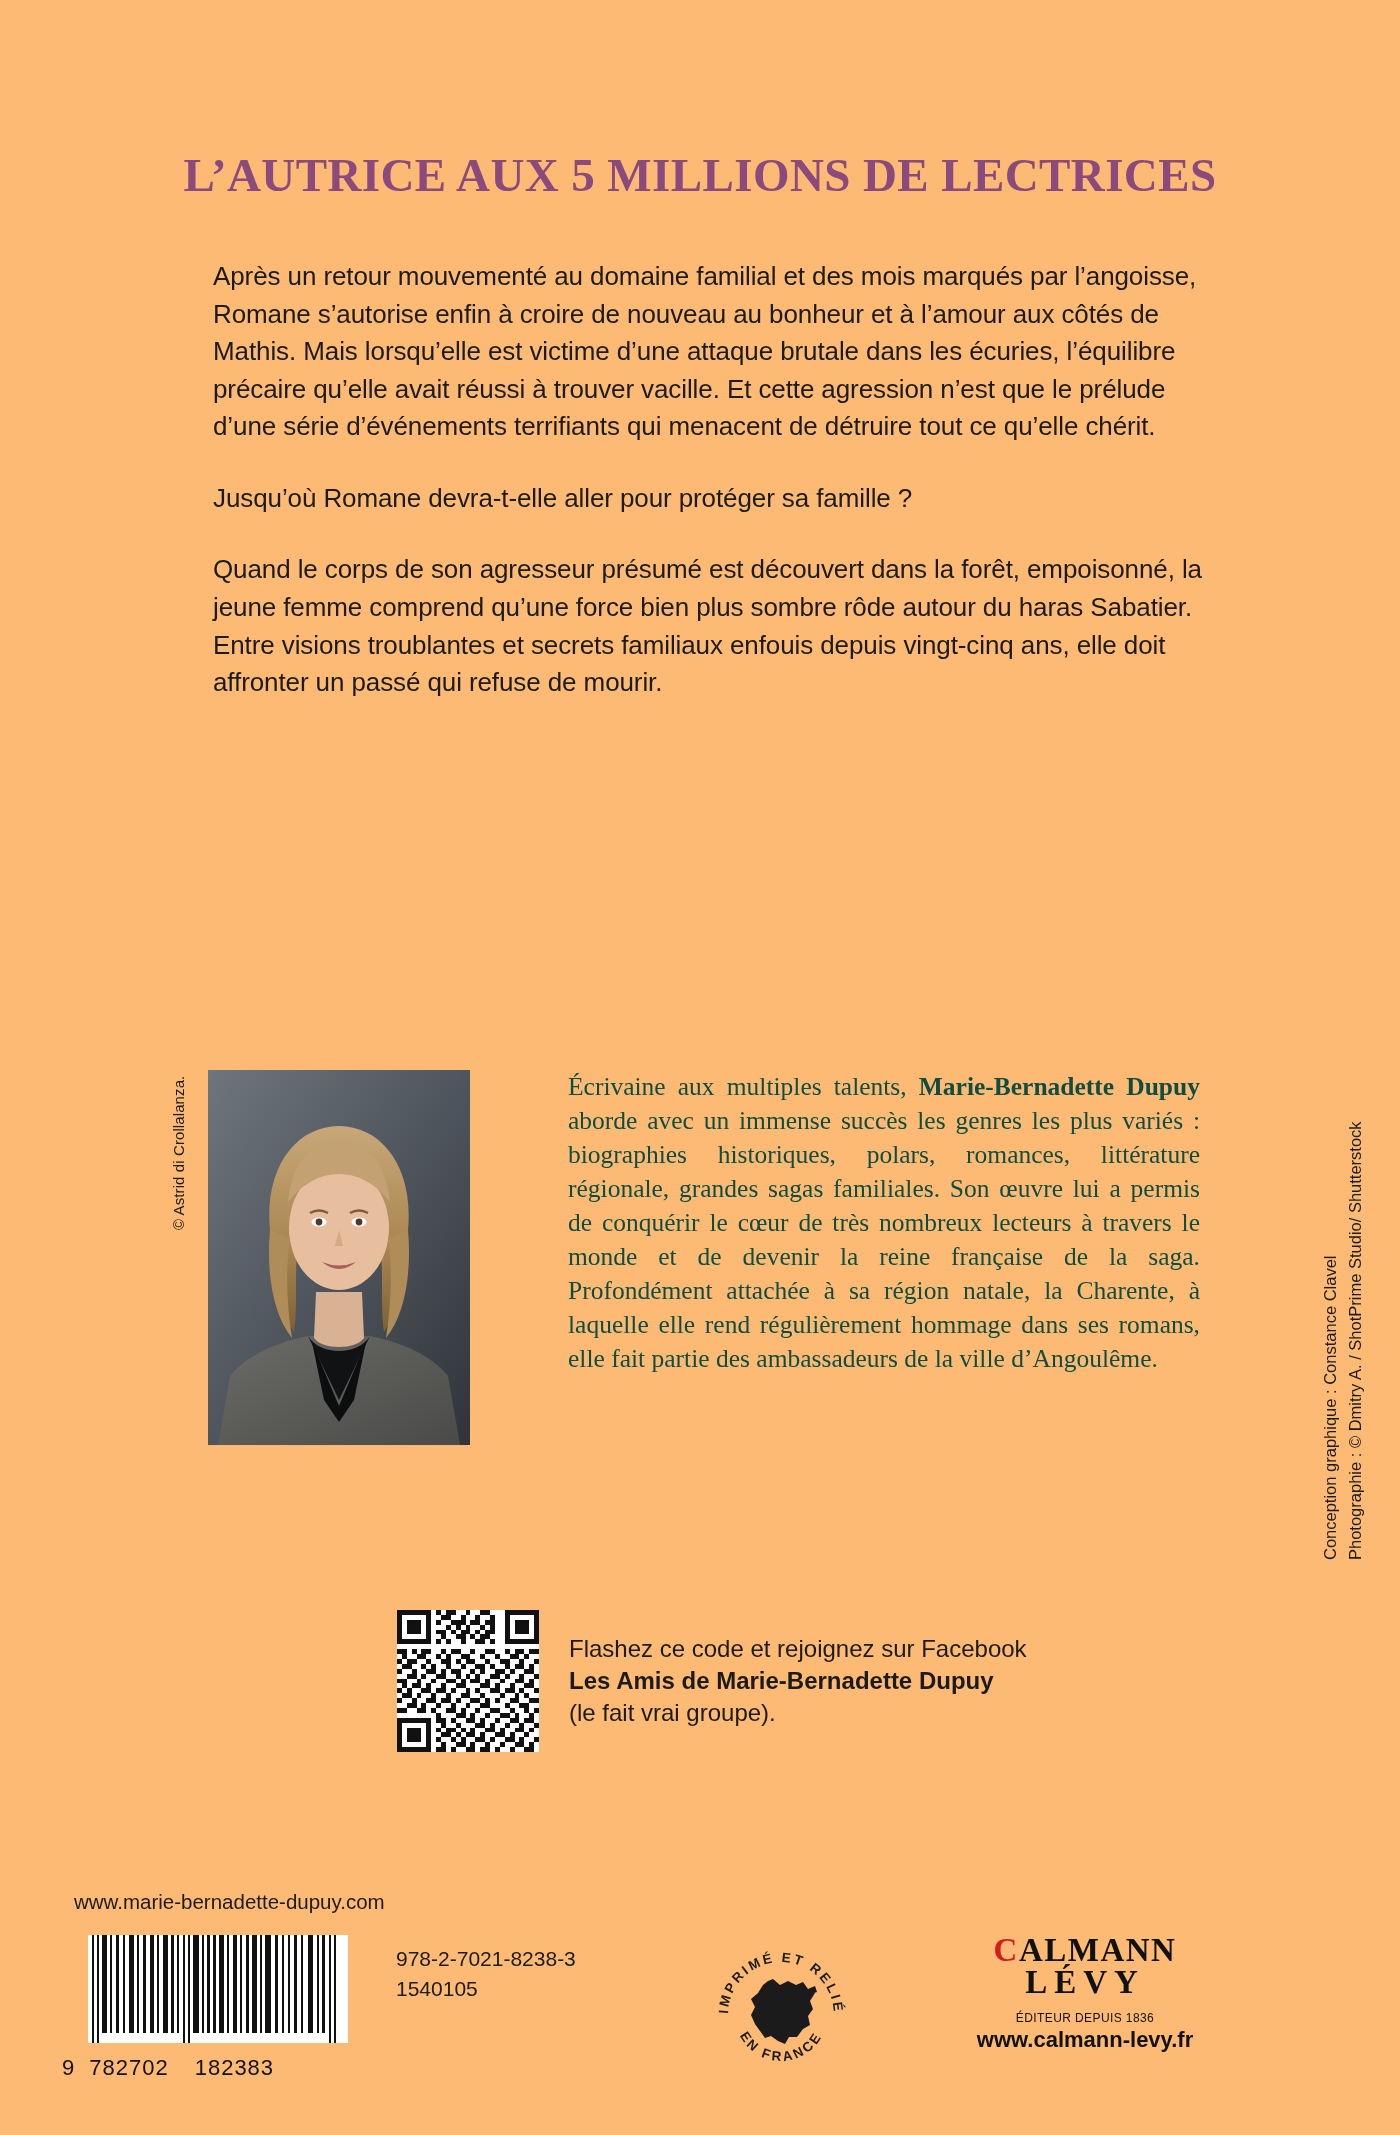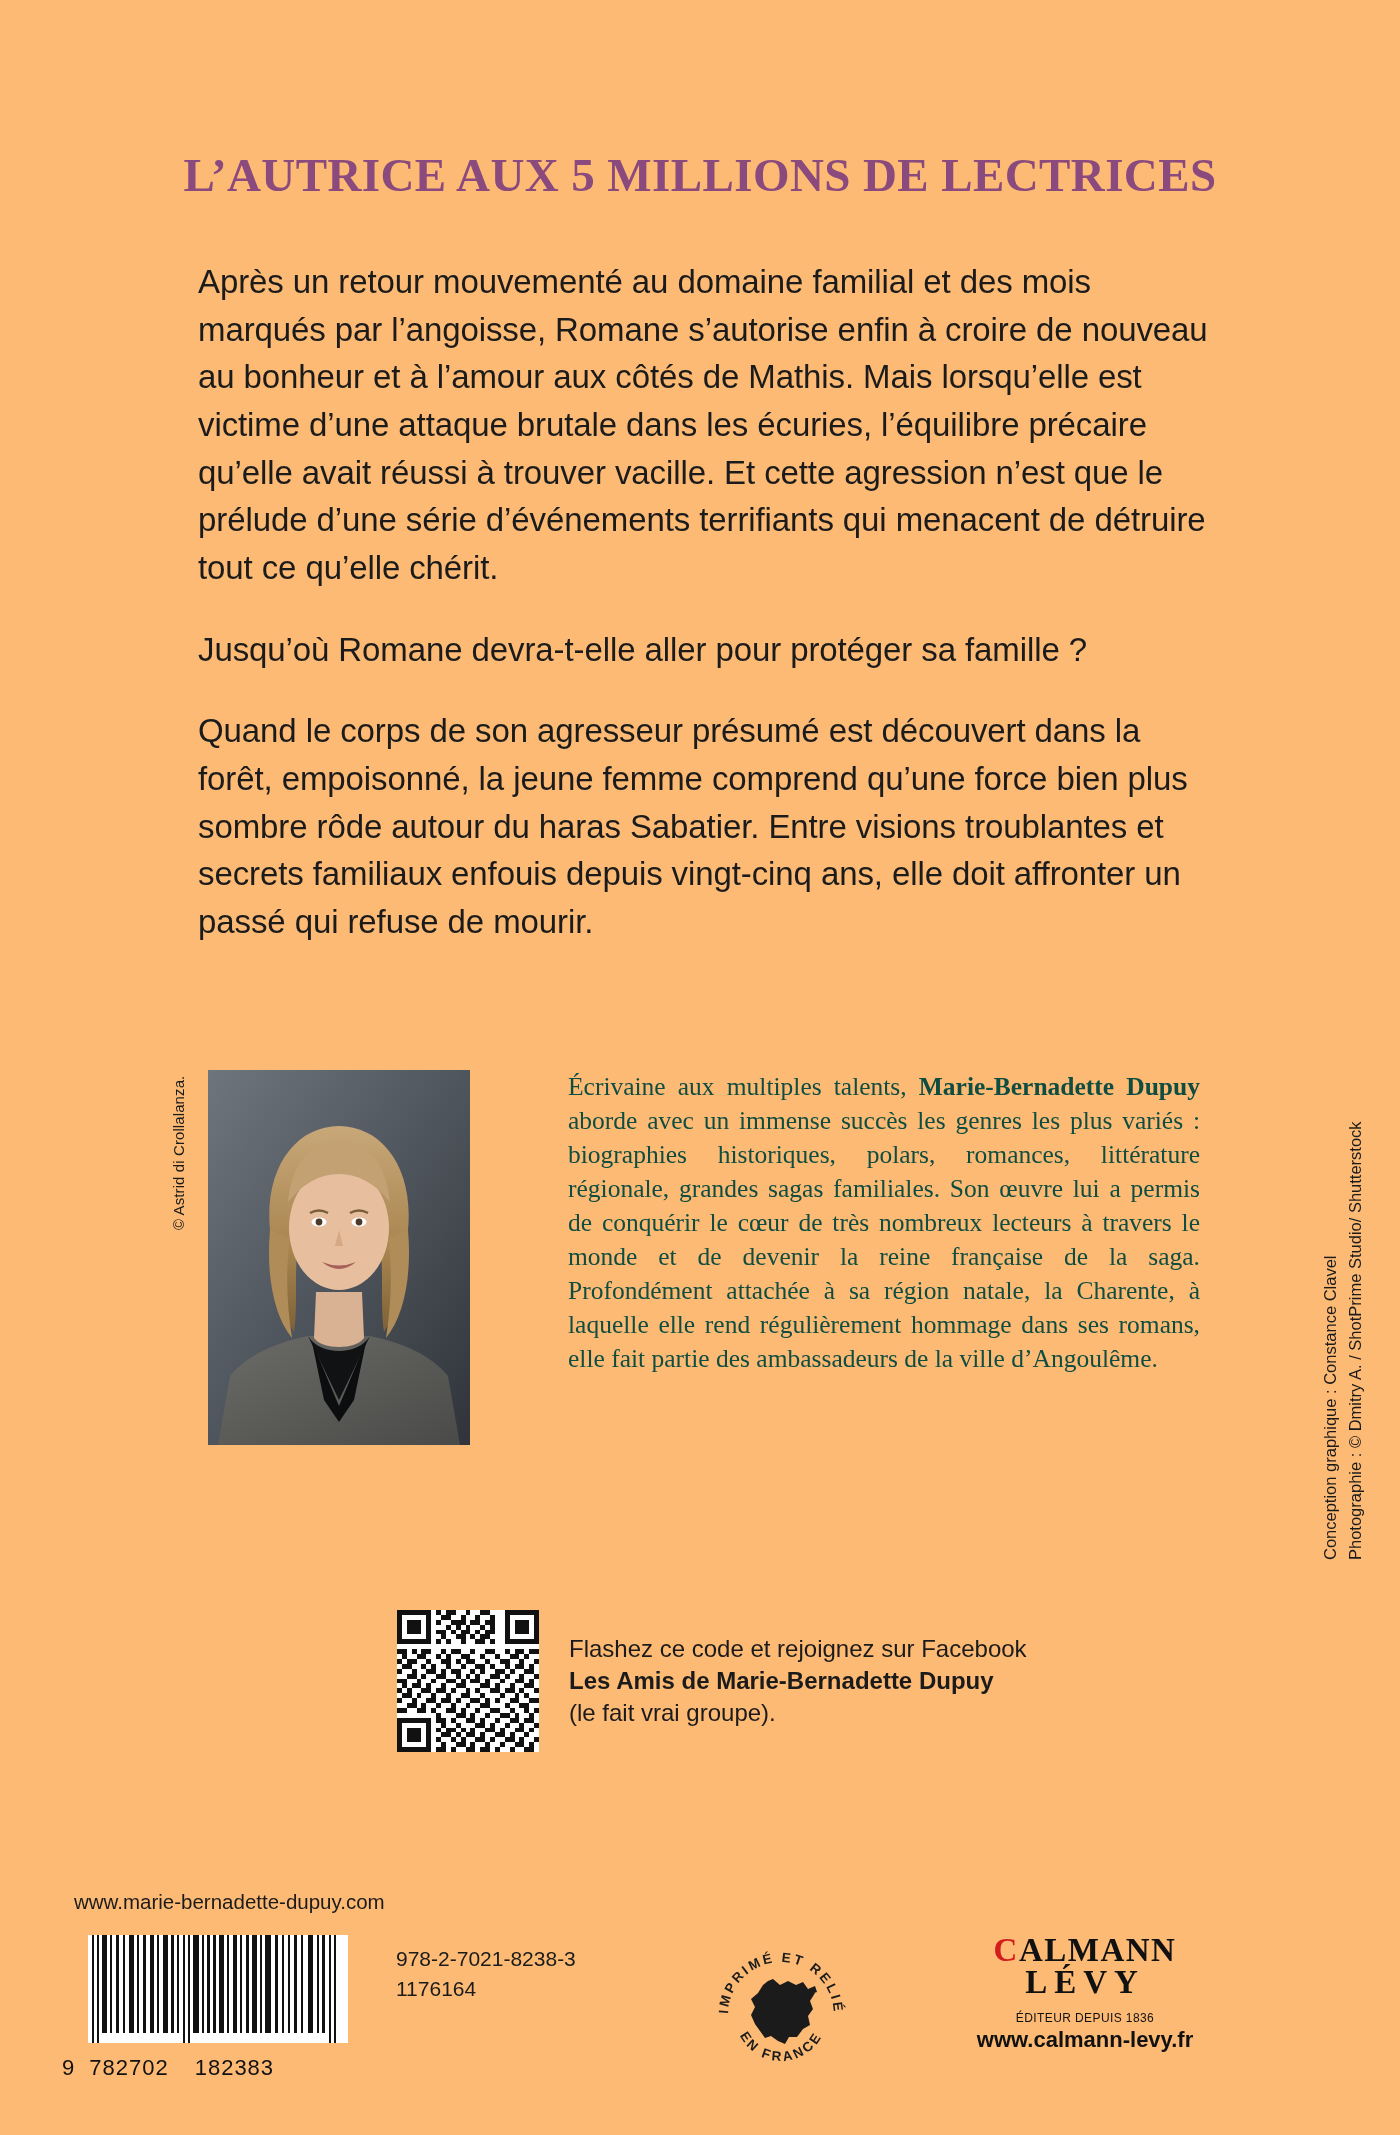--- a/index.html
+++ b/index.html
@@ -34,23 +34,23 @@
   }
 
   
   .blurb {
     position: absolute;
     left: 198px;
     top: 258px;
     width: 1020px;
   }
   .blurb p {
-    margin: 0 0 34px 0;
+    margin: 0 0 34px 15px;
     color: #1b1b1b;
-    font-size: 33px;
+    font-size: 26px;
     line-height: 1.445;
     letter-spacing: -0.1px;
     font-family: "Liberation Sans", sans-serif;
   }
   .blurb p:last-child { margin-bottom: 0; }
 
   
   .author-block {
     position: absolute;
     left: 170px;
@@ -583,21 +583,21 @@
           <rect x="246" y="0" width="2" height="108"></rect>
       </g>
     </svg>
     <div class="barcode-digits">
       <span class="grp">9</span><span class="grp s1">782702</span><span class="grp s2">182383</span>
     </div>
   </div>
 
   <div class="isbn-block">
     <div>978-2-7021-8238-3</div>
-    <div>1176164</div>
+    <div>1540105</div>
   </div>
 
 
   <svg class="france-stamp" viewBox="0 0 140 140">
     <defs>
       <path id="arcTop" d="M 17 78 A 53 53 0 0 1 123 78" fill="none"></path>
       <path id="arcBottom" d="M 24 78 A 46 46 0 0 0 116 78" fill="none"></path>
     </defs>
     <text font-family="'Liberation Sans', sans-serif" font-size="13.5" font-weight="bold" fill="#1b1b1b" letter-spacing="2.6">
       <textPath href="#arcTop" startOffset="50%" text-anchor="middle">IMPRIMÉ ET RELIÉ</textPath>

